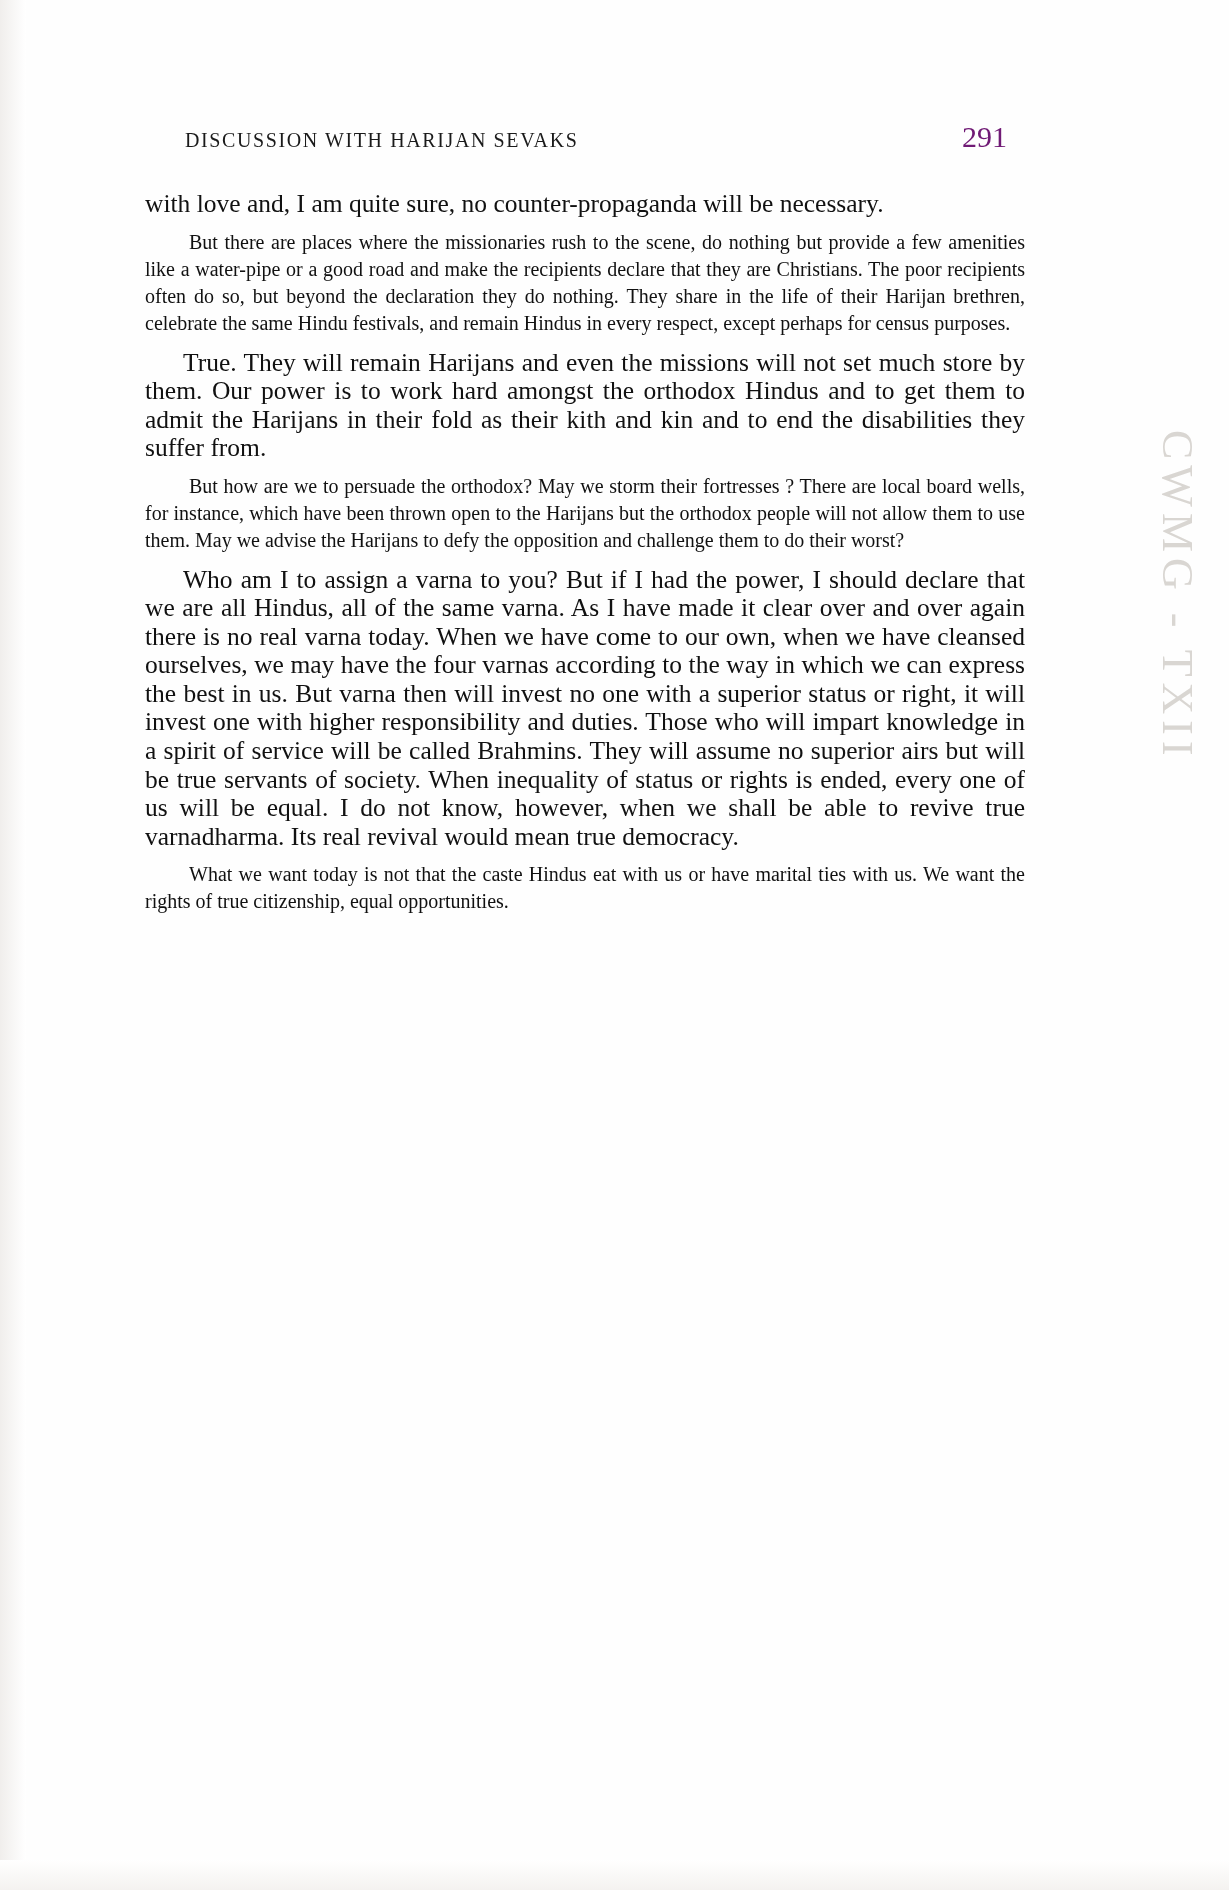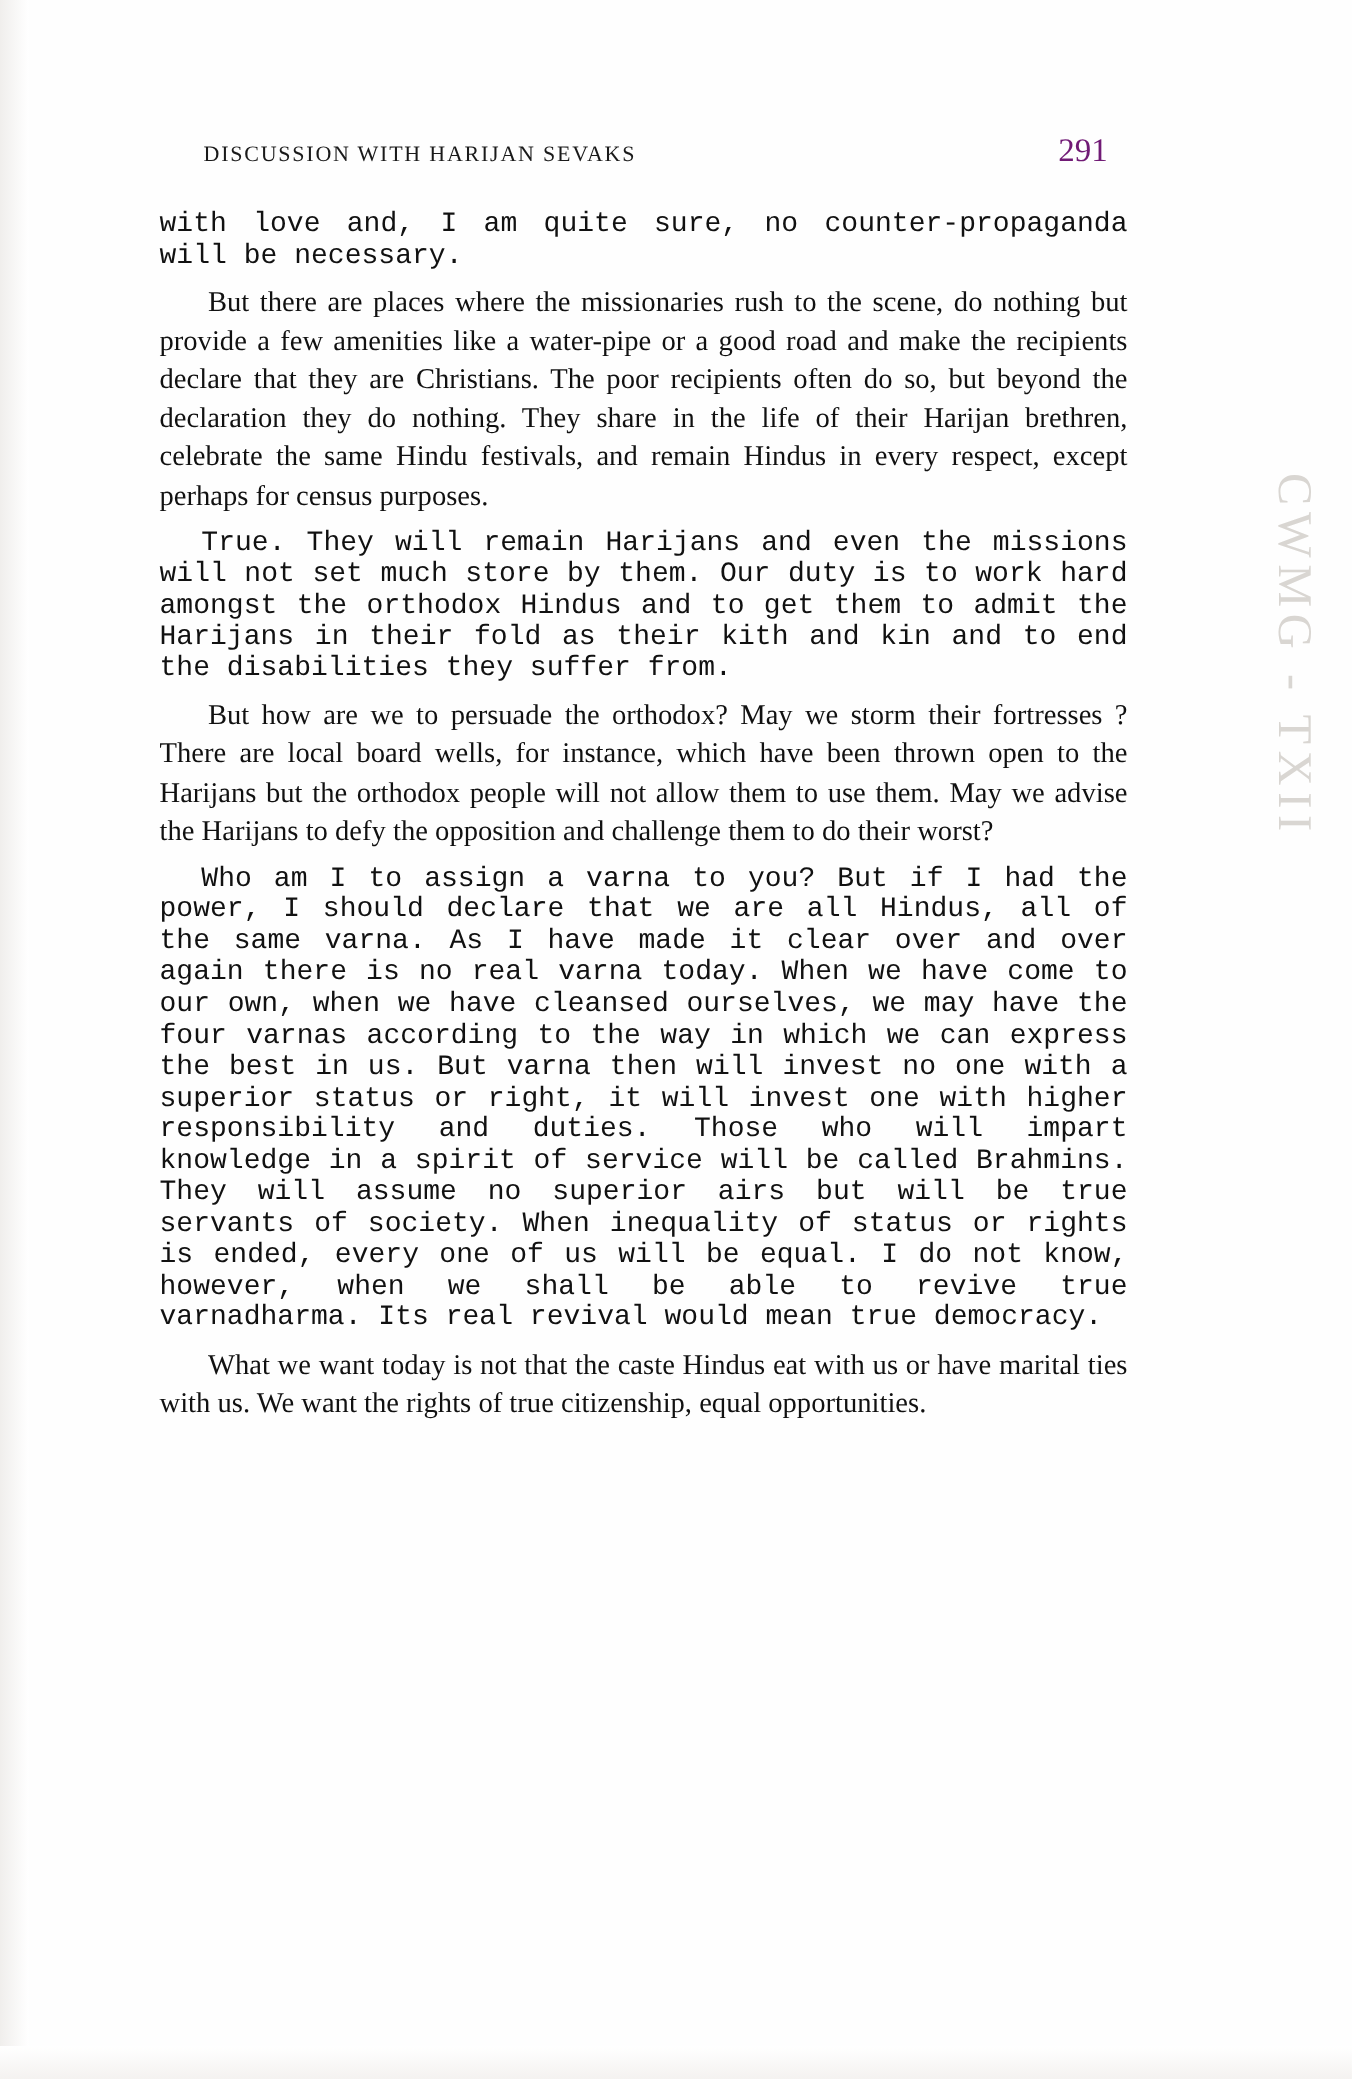--- a/index.html
+++ b/index.html
@@ -59,29 +59,28 @@
   }
 
   
   p.main {
     font-size: 25.5px;
     line-height: 1.12;
     text-align: justify;
     text-justify: inter-word;
     margin: 0 0 6px 0;
     color: #111;
-    font-family: Liberation Mono, monospace;
   }
   p.main.indent {
     text-indent: 38px;
   }
 
   
   p.small {
-    font-size: 26px;
+    font-size: 20px;
     line-height: 1.35;
     text-align: justify;
     text-justify: inter-word;
     margin: 10px 0 12px 0;
     color: #111;
   }
   p.small.indent {
     text-indent: 44px;
   }
 
@@ -130,20 +129,20 @@
   <div class="content">
 
     <div class="header-row">
       <div class="running-head">DISCUSSION WITH HARIJAN SEVAKS</div>
       <div class="page-number">291</div>
     </div>
 
     <div id="body-text">
         <p class="main">with love and, I am quite sure, no counter-propaganda will be necessary.</p>
         <p class="small indent">But there are places where the missionaries rush to the scene, do nothing but provide a few amenities like a water-pipe or a good road and make the recipients declare that they are Christians. The poor recipients often do so, but beyond the declaration they do nothing. They share in the life of their Harijan brethren, celebrate the same Hindu festivals, and remain Hindus in every respect, except perhaps for census purposes.</p>
-        <p class="main indent">True. They will remain Harijans and even the missions will not set much store by them. Our duty is to work hard amongst the orthodox Hindus and to get them to admit the Harijans in their fold as their kith and kin and to end the disabilities they suffer from.</p>
+        <p class="main indent">True. They will remain Harijans and even the missions will not set much store by them. Our power is to work hard amongst the orthodox Hindus and to get them to admit the Harijans in their fold as their kith and kin and to end the disabilities they suffer from.</p>
         <p class="small indent">But how are we to persuade the orthodox? May we storm their fortresses ? There are local board wells, for instance, which have been thrown open to the Harijans but the orthodox people will not allow them to use them. May we advise the Harijans to defy the opposition and challenge them to do their worst?</p>
         <p class="main indent">Who am I to assign a varna to you? But if I had the power, I should declare that we are all Hindus, all of the same varna. As I have made it clear over and over again there is no real varna today. When we have come to our own, when we have cleansed ourselves, we may have the four varnas according to the way in which we can express the best in us. But varna then will invest no one with a superior status or right, it will invest one with higher responsibility and duties. Those who will impart knowledge in a spirit of service will be called Brahmins. They will assume no superior airs but will be true servants of society. When inequality of status or rights is ended, every one of us will be equal. I do not know, however, when we shall be able to revive true varnadharma. Its real revival would mean true democracy.</p>
         <p class="small indent">What we want today is not that the caste Hindus eat with us or have marital ties with us. We want the rights of true citizenship, equal opportunities.</p>
       </div>
 
   </div>
 </div>
 
 </body></html>

